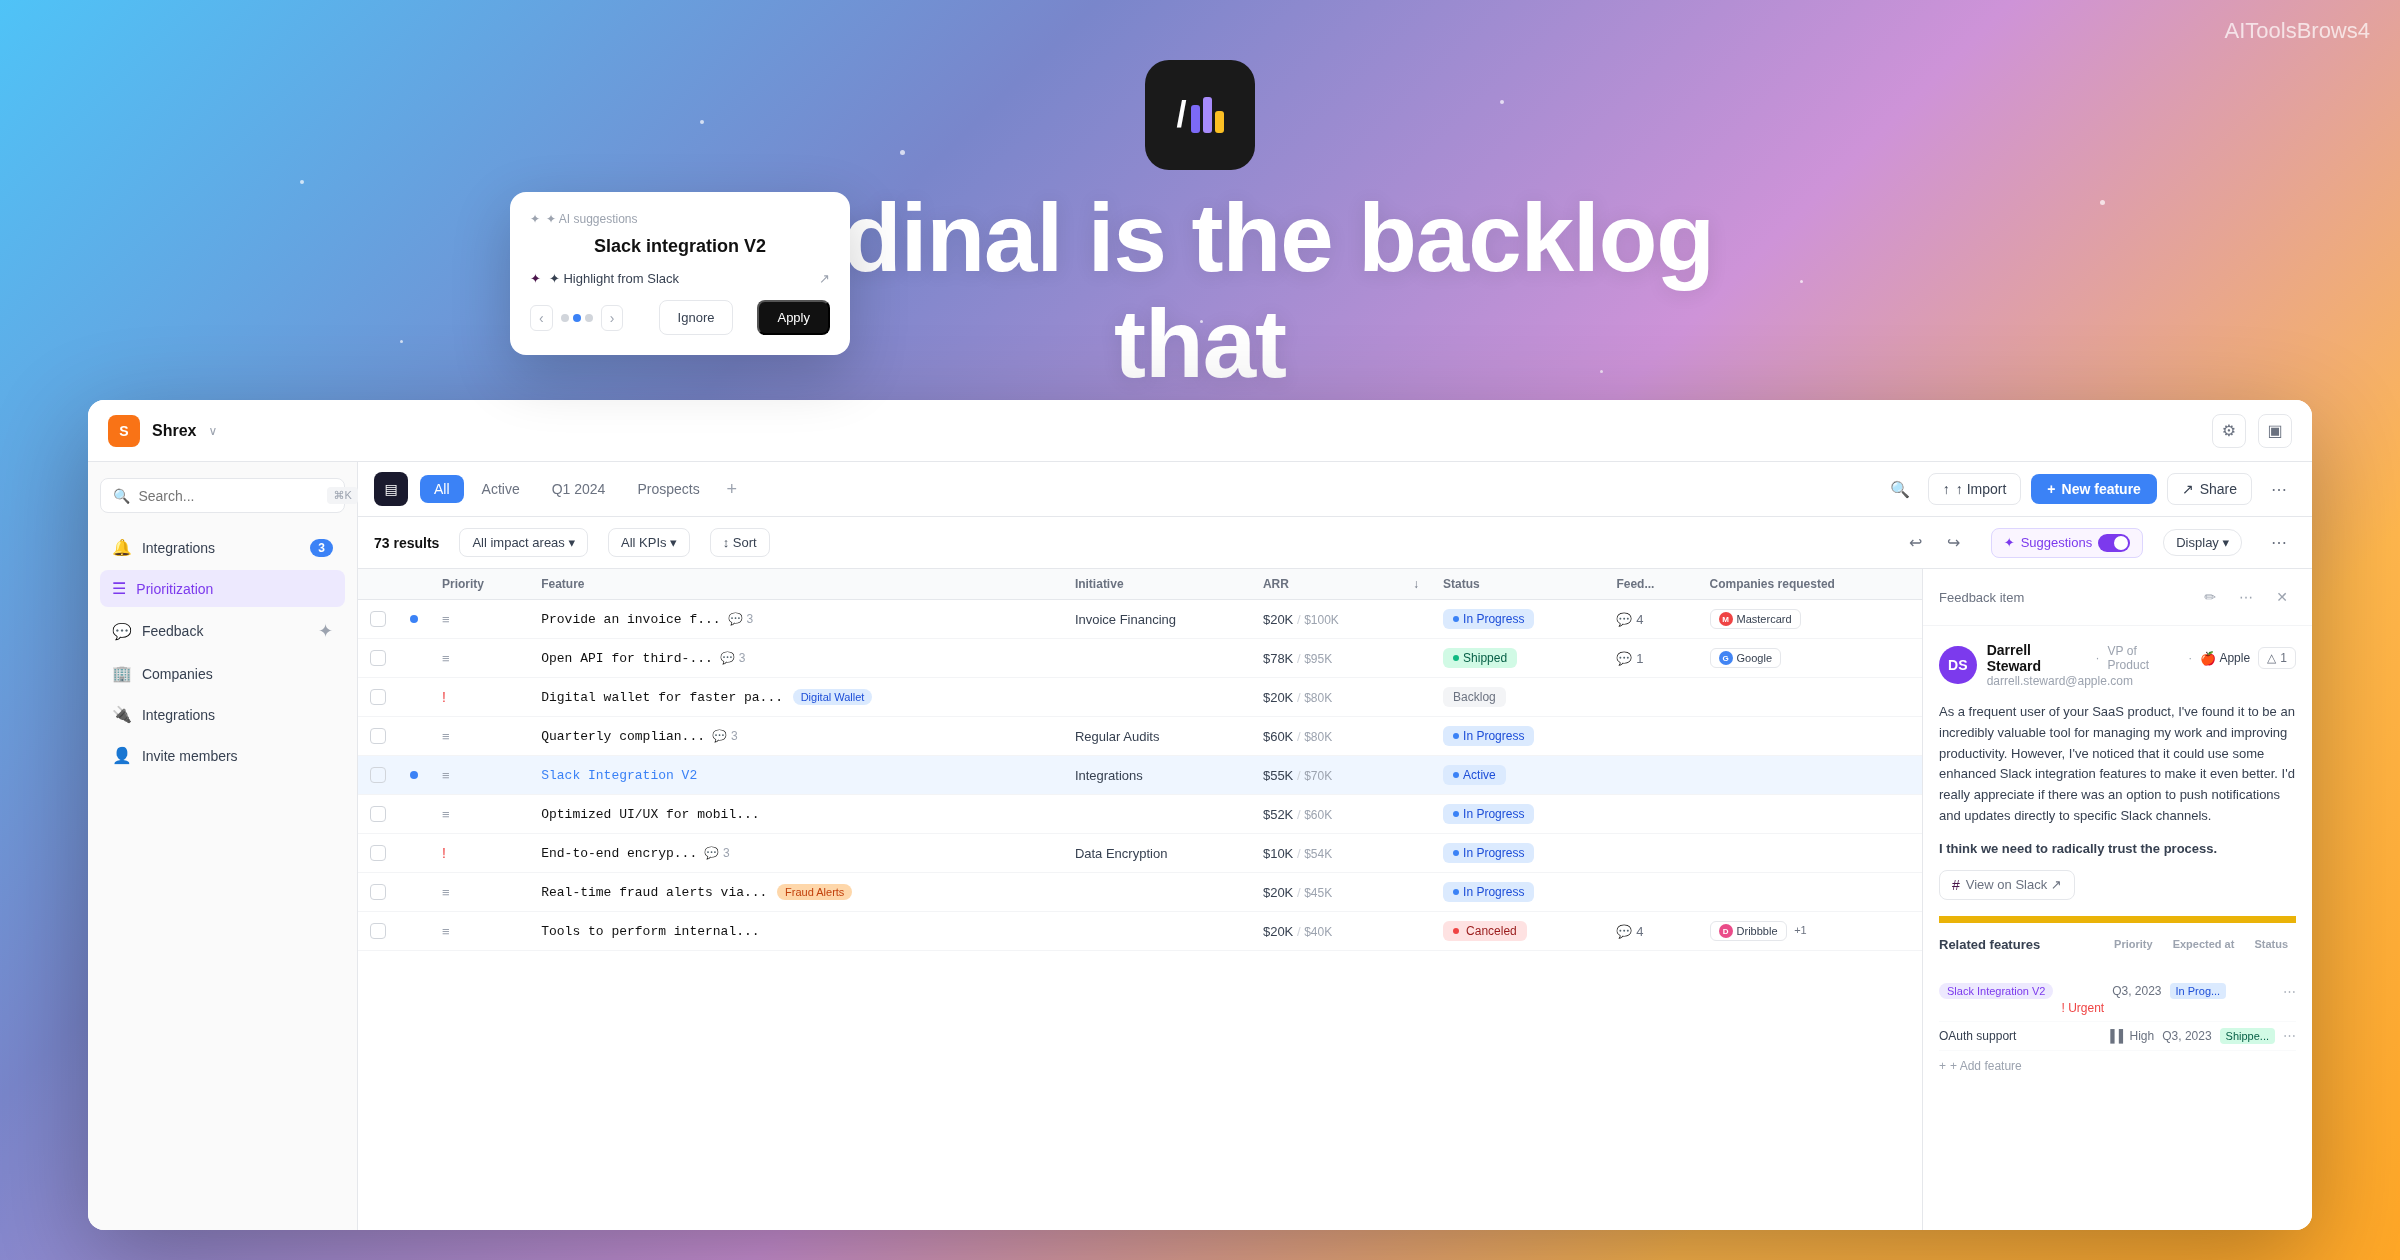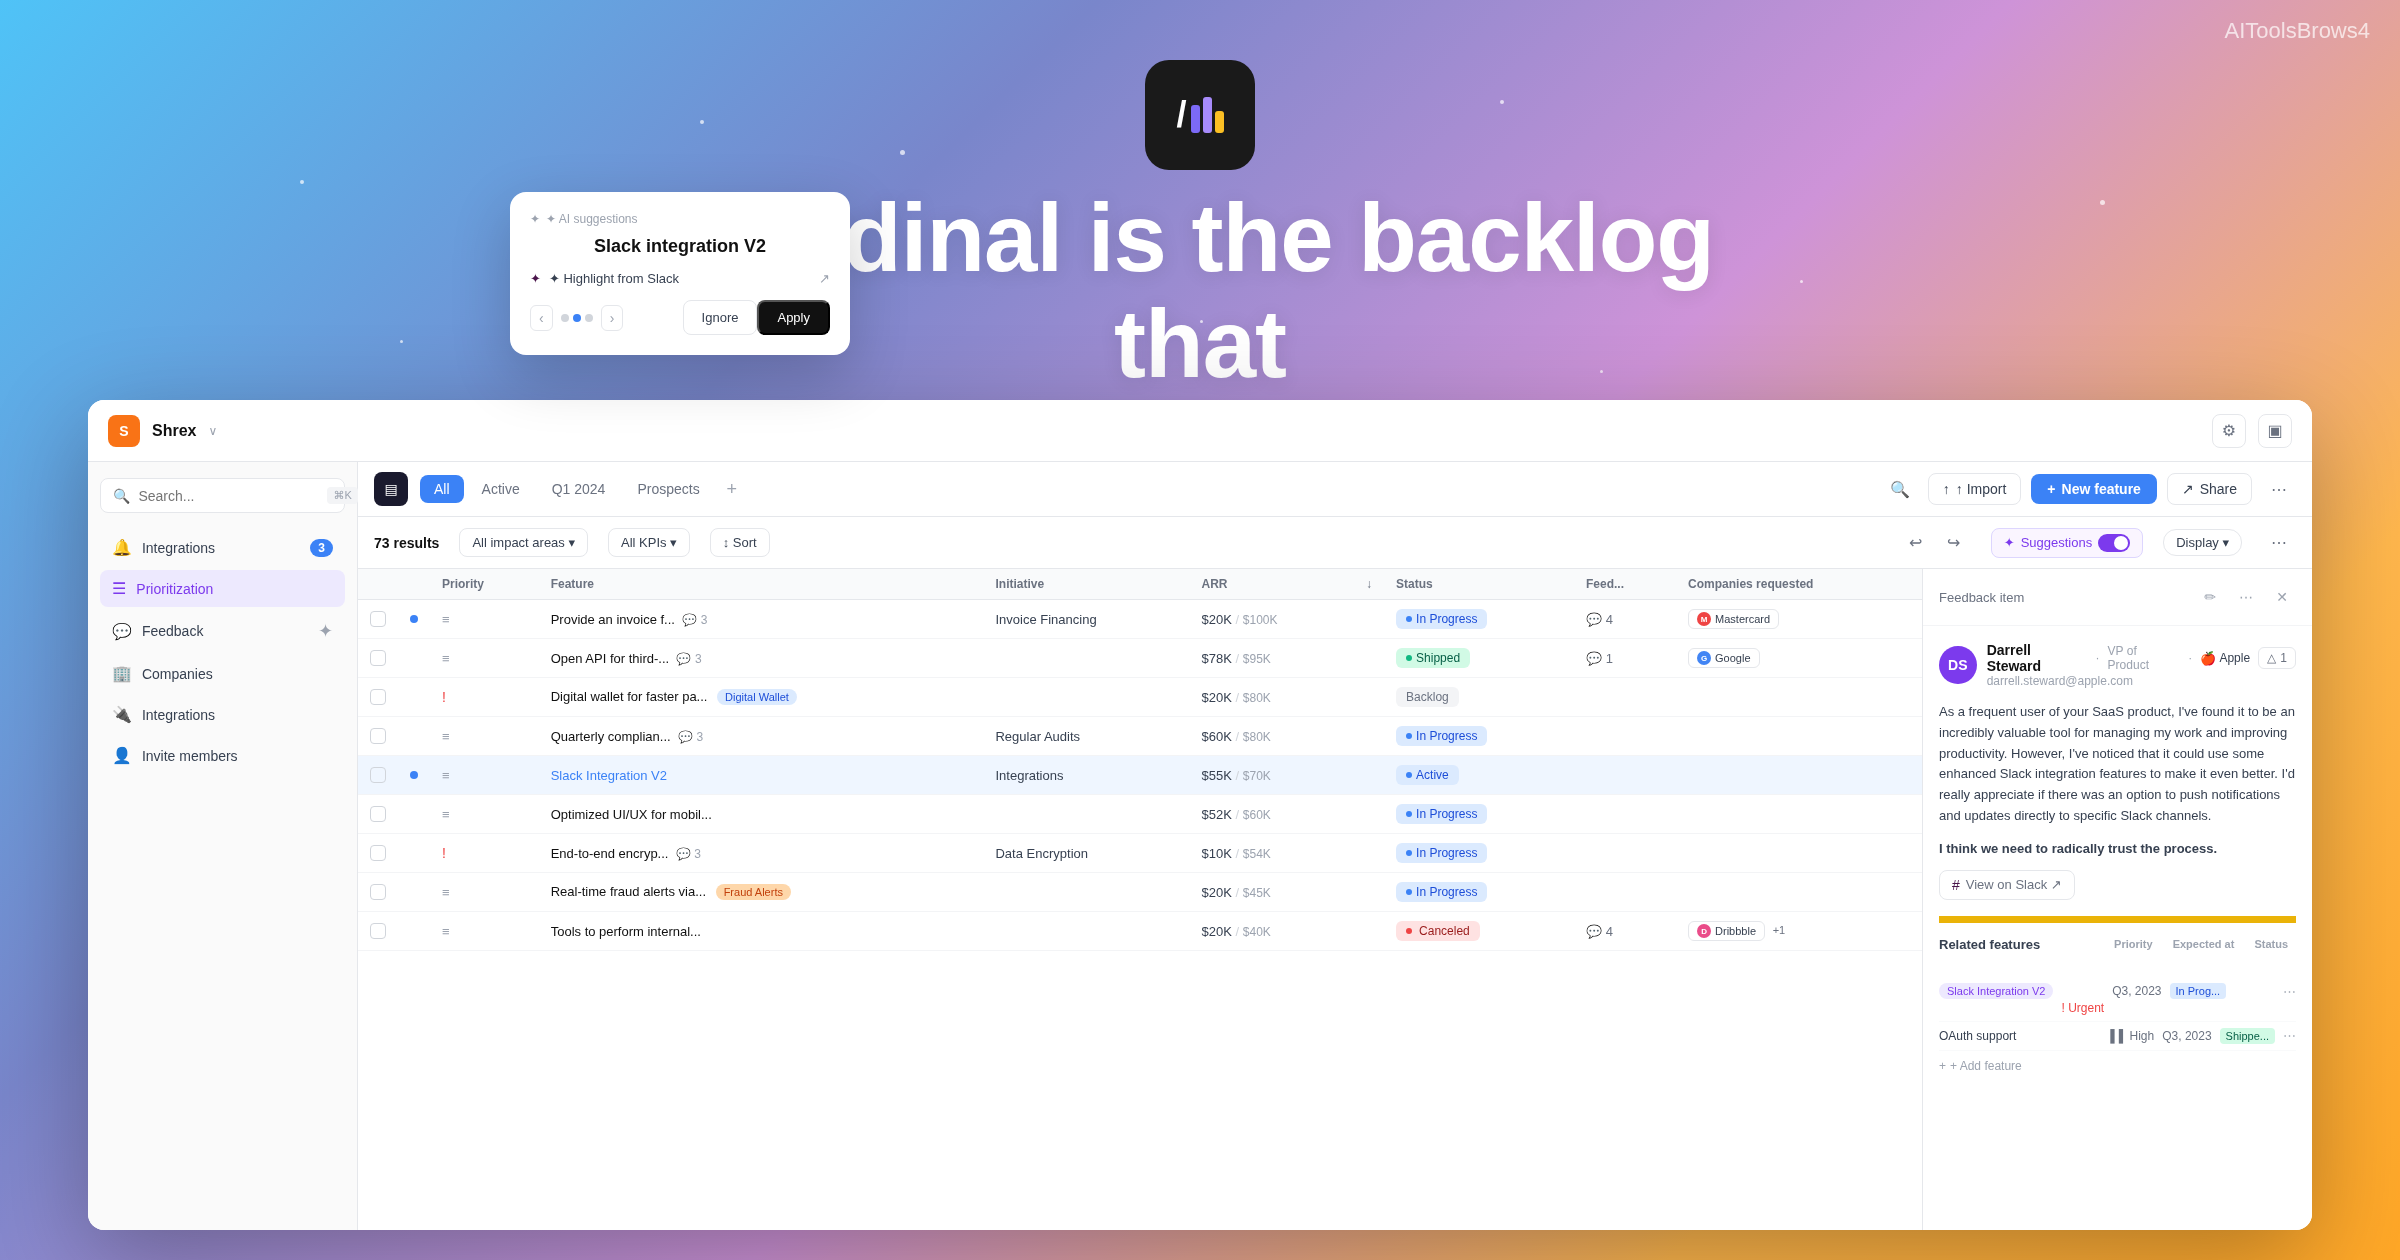--- a/index.html
+++ b/index.html
@@ -449,21 +449,21 @@
     tbody tr.highlighted { background: #eff6ff; }
     td {
       padding: 9px 12px;
       color: #374151;
       font-size: 13px;
       white-space: nowrap;
     }
     .checkbox { width: 16px; height: 16px; border: 1px solid #d1d5db; border-radius: 4px; }
     .dot-blue { width: 8px; height: 8px; background: #3b82f6; border-radius: 50%; }
     .chart-icon { color: #9ca3af; font-size: 13px; }
-    .feature-name { font-weight: 500; color: #111; max-width: 200px; overflow: hidden; text-overflow: ellipsis; }
+    .feature-name { font-weight: 500; color: #111; max-width: 200px; overflow: hidden; text-overflow: ellipsis; font-family: Liberation Mono, monospace; }
     .tag {
       display: inline-block;
       padding: 2px 8px;
       border-radius: 12px;
       font-size: 11px;
       font-weight: 500;
     }
     .tag-blue { background: #dbeafe; color: #1d4ed8; }
     .tag-orange { background: #fed7aa; color: #c2410c; }
     .arr-value { color: #374151; margin-top: 48px; }
@@ -721,21 +721,21 @@
       margin-top: 8px;
     }
     .dots {
       display: flex;
       gap: 4px;
     }
     .dot { width: 8px; height: 8px; border-radius: 50%; background: #d1d5db; }
     .dot.active { background: #3b82f6; }
     .ai-card-btns {
       display: flex;
-      gap: 0;
+      gap: 24px;
     }
     .ignore-btn {
       padding: 8px 18px;
       border: 1px solid #e5e7eb;
       border-radius: 8px;
       font-size: 13px;
       font-weight: 500;
       color: #374151;
       cursor: pointer;
       background: white;

